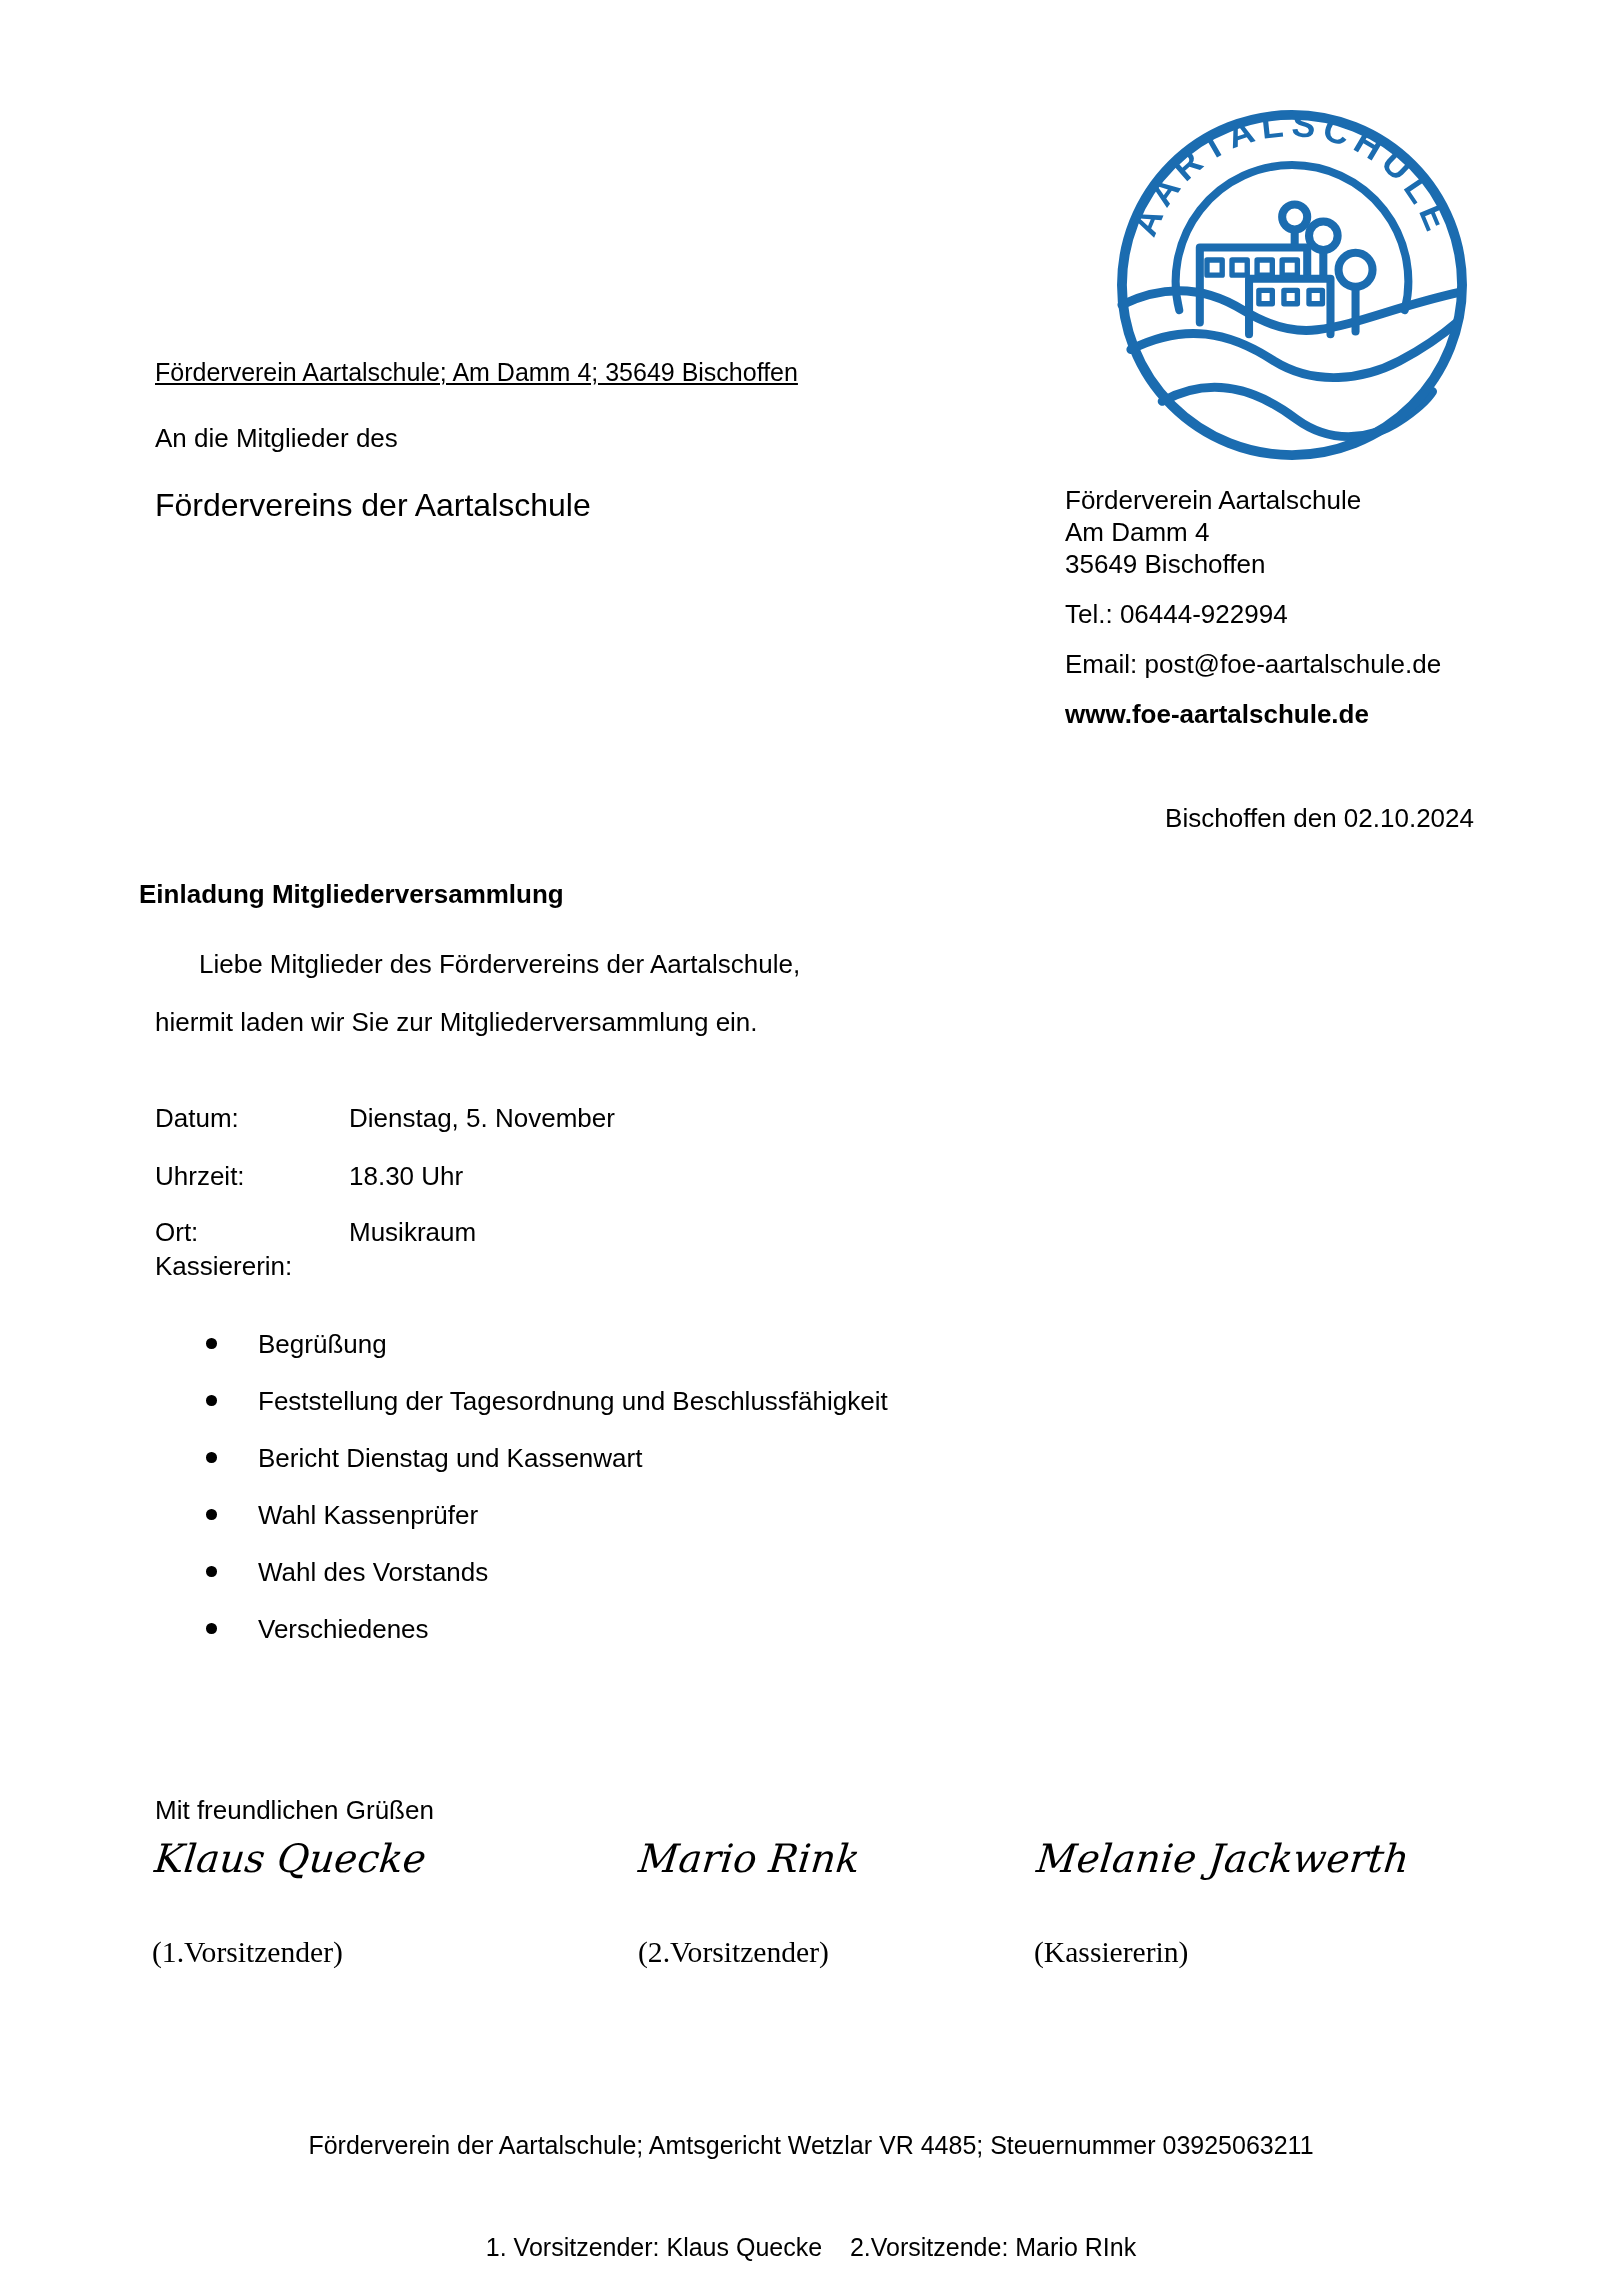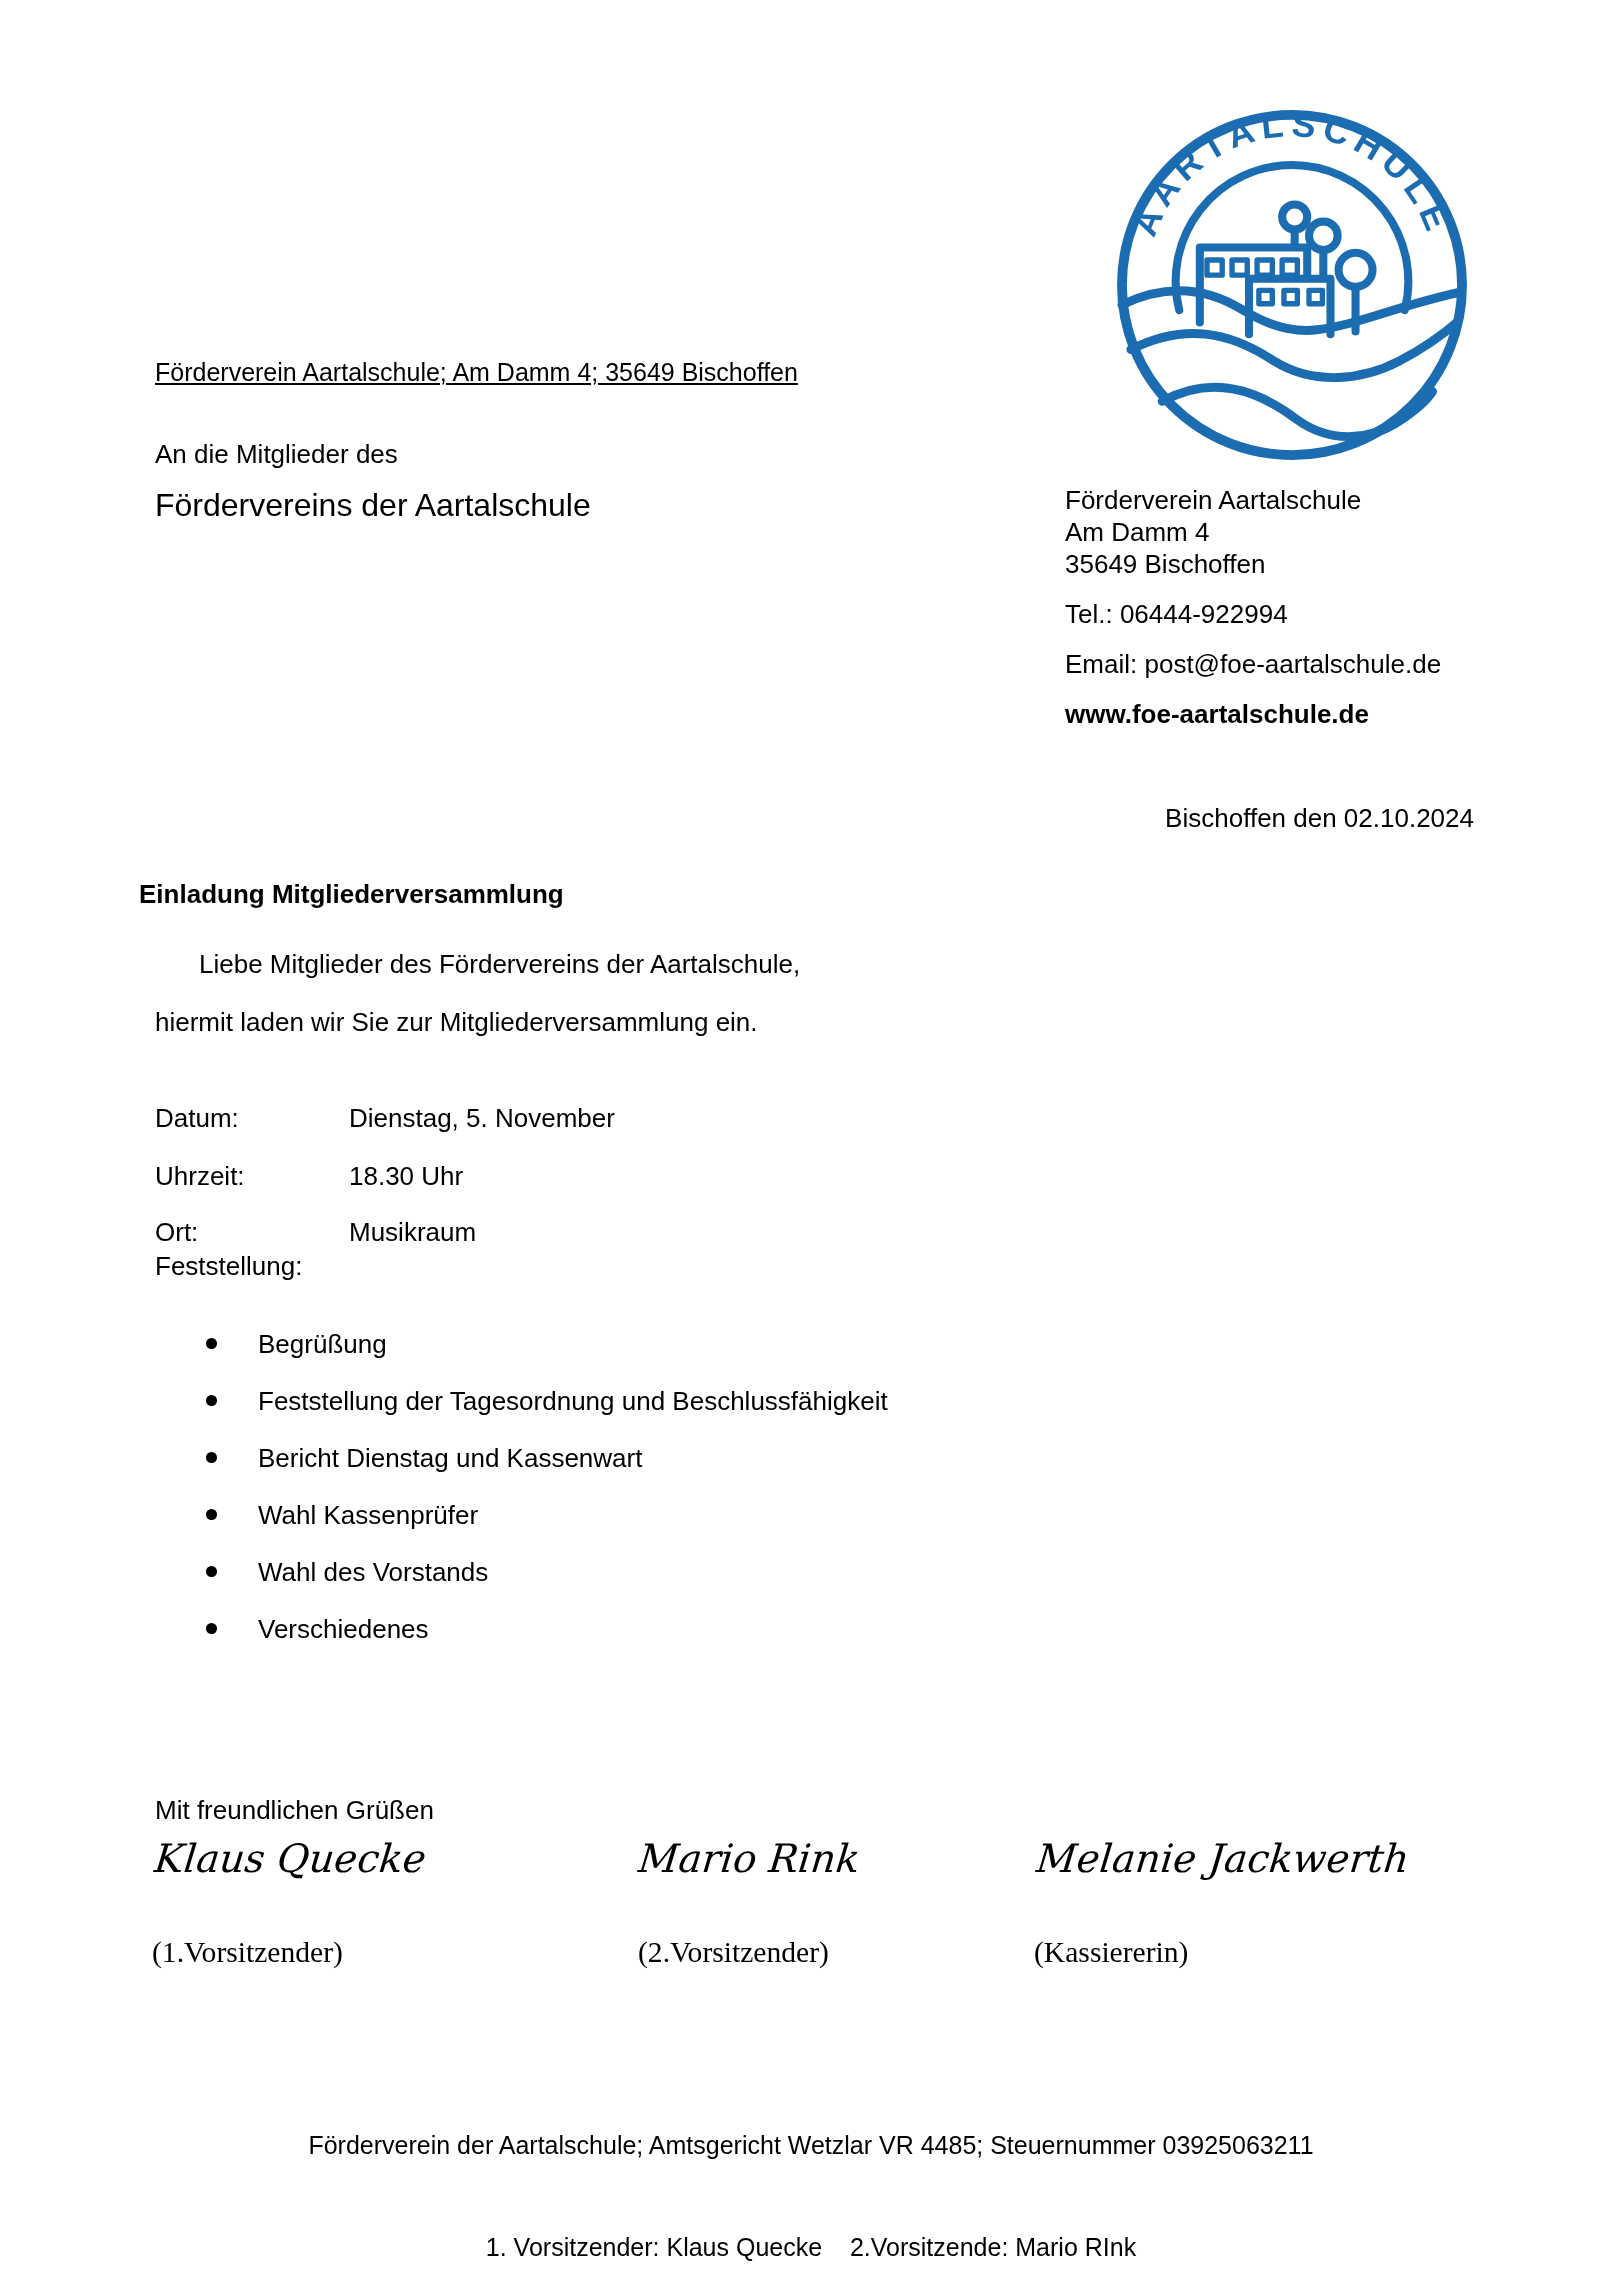--- a/index.html
+++ b/index.html
@@ -12,21 +12,21 @@
     color: #000000;
     overflow: hidden;
   }
   .abs { position:absolute; white-space:nowrap; }
 
   .sender-line {
     left:155px; top:358px;
     font-size:25px;
     text-decoration: underline;
   }
-  .recipient-1 { left:155px; top:439px; font-size:26px; }
+  .recipient-1 { left:155px; top:423px; font-size:26px; }
   .recipient-2 { left:155px; top:487px; font-size:32px; }
 
   .logo-wrap { left:1113px; top:106px; width:358px; height:358px; }
 
   .contact-block { left:1065px; top:484px; font-size:26px; line-height:32px; }
   .contact-block .gap { margin-top:18px; }
   .contact-web { font-weight:bold; }
 
   .date-line { right:148px; top:803px; font-size:26px; }
 
@@ -169,21 +169,21 @@
   <div class="detail-row row-datum">
     <span class="dlabel">Datum:</span><span>Dienstag, 5. November</span>
   </div>
   <div class="detail-row row-uhrzeit">
     <span class="dlabel">Uhrzeit:</span><span>18.30 Uhr</span>
   </div>
   <div class="detail-row row-ort">
     <span class="dlabel">Ort:</span><span>Musikraum</span>
   </div>
 
-  <div class="abs agenda-label">Feststellung:</div>
+  <div class="abs agenda-label">Kassiererin:</div>
 
   <ul class="agenda">
     <li><span class="bullet"></span><span>Begrüßung</span></li>
     <li><span class="bullet"></span><span>Feststellung der Tagesordnung und Beschlussfähigkeit</span></li>
     <li><span class="bullet"></span><span>Bericht Dienstag und Kassenwart</span></li>
     <li><span class="bullet"></span><span>Wahl Kassenprüfer</span></li>
     <li><span class="bullet"></span><span>Wahl des Vorstands</span></li>
     <li><span class="bullet"></span><span>Verschiedenes</span></li>
   </ul>
 

